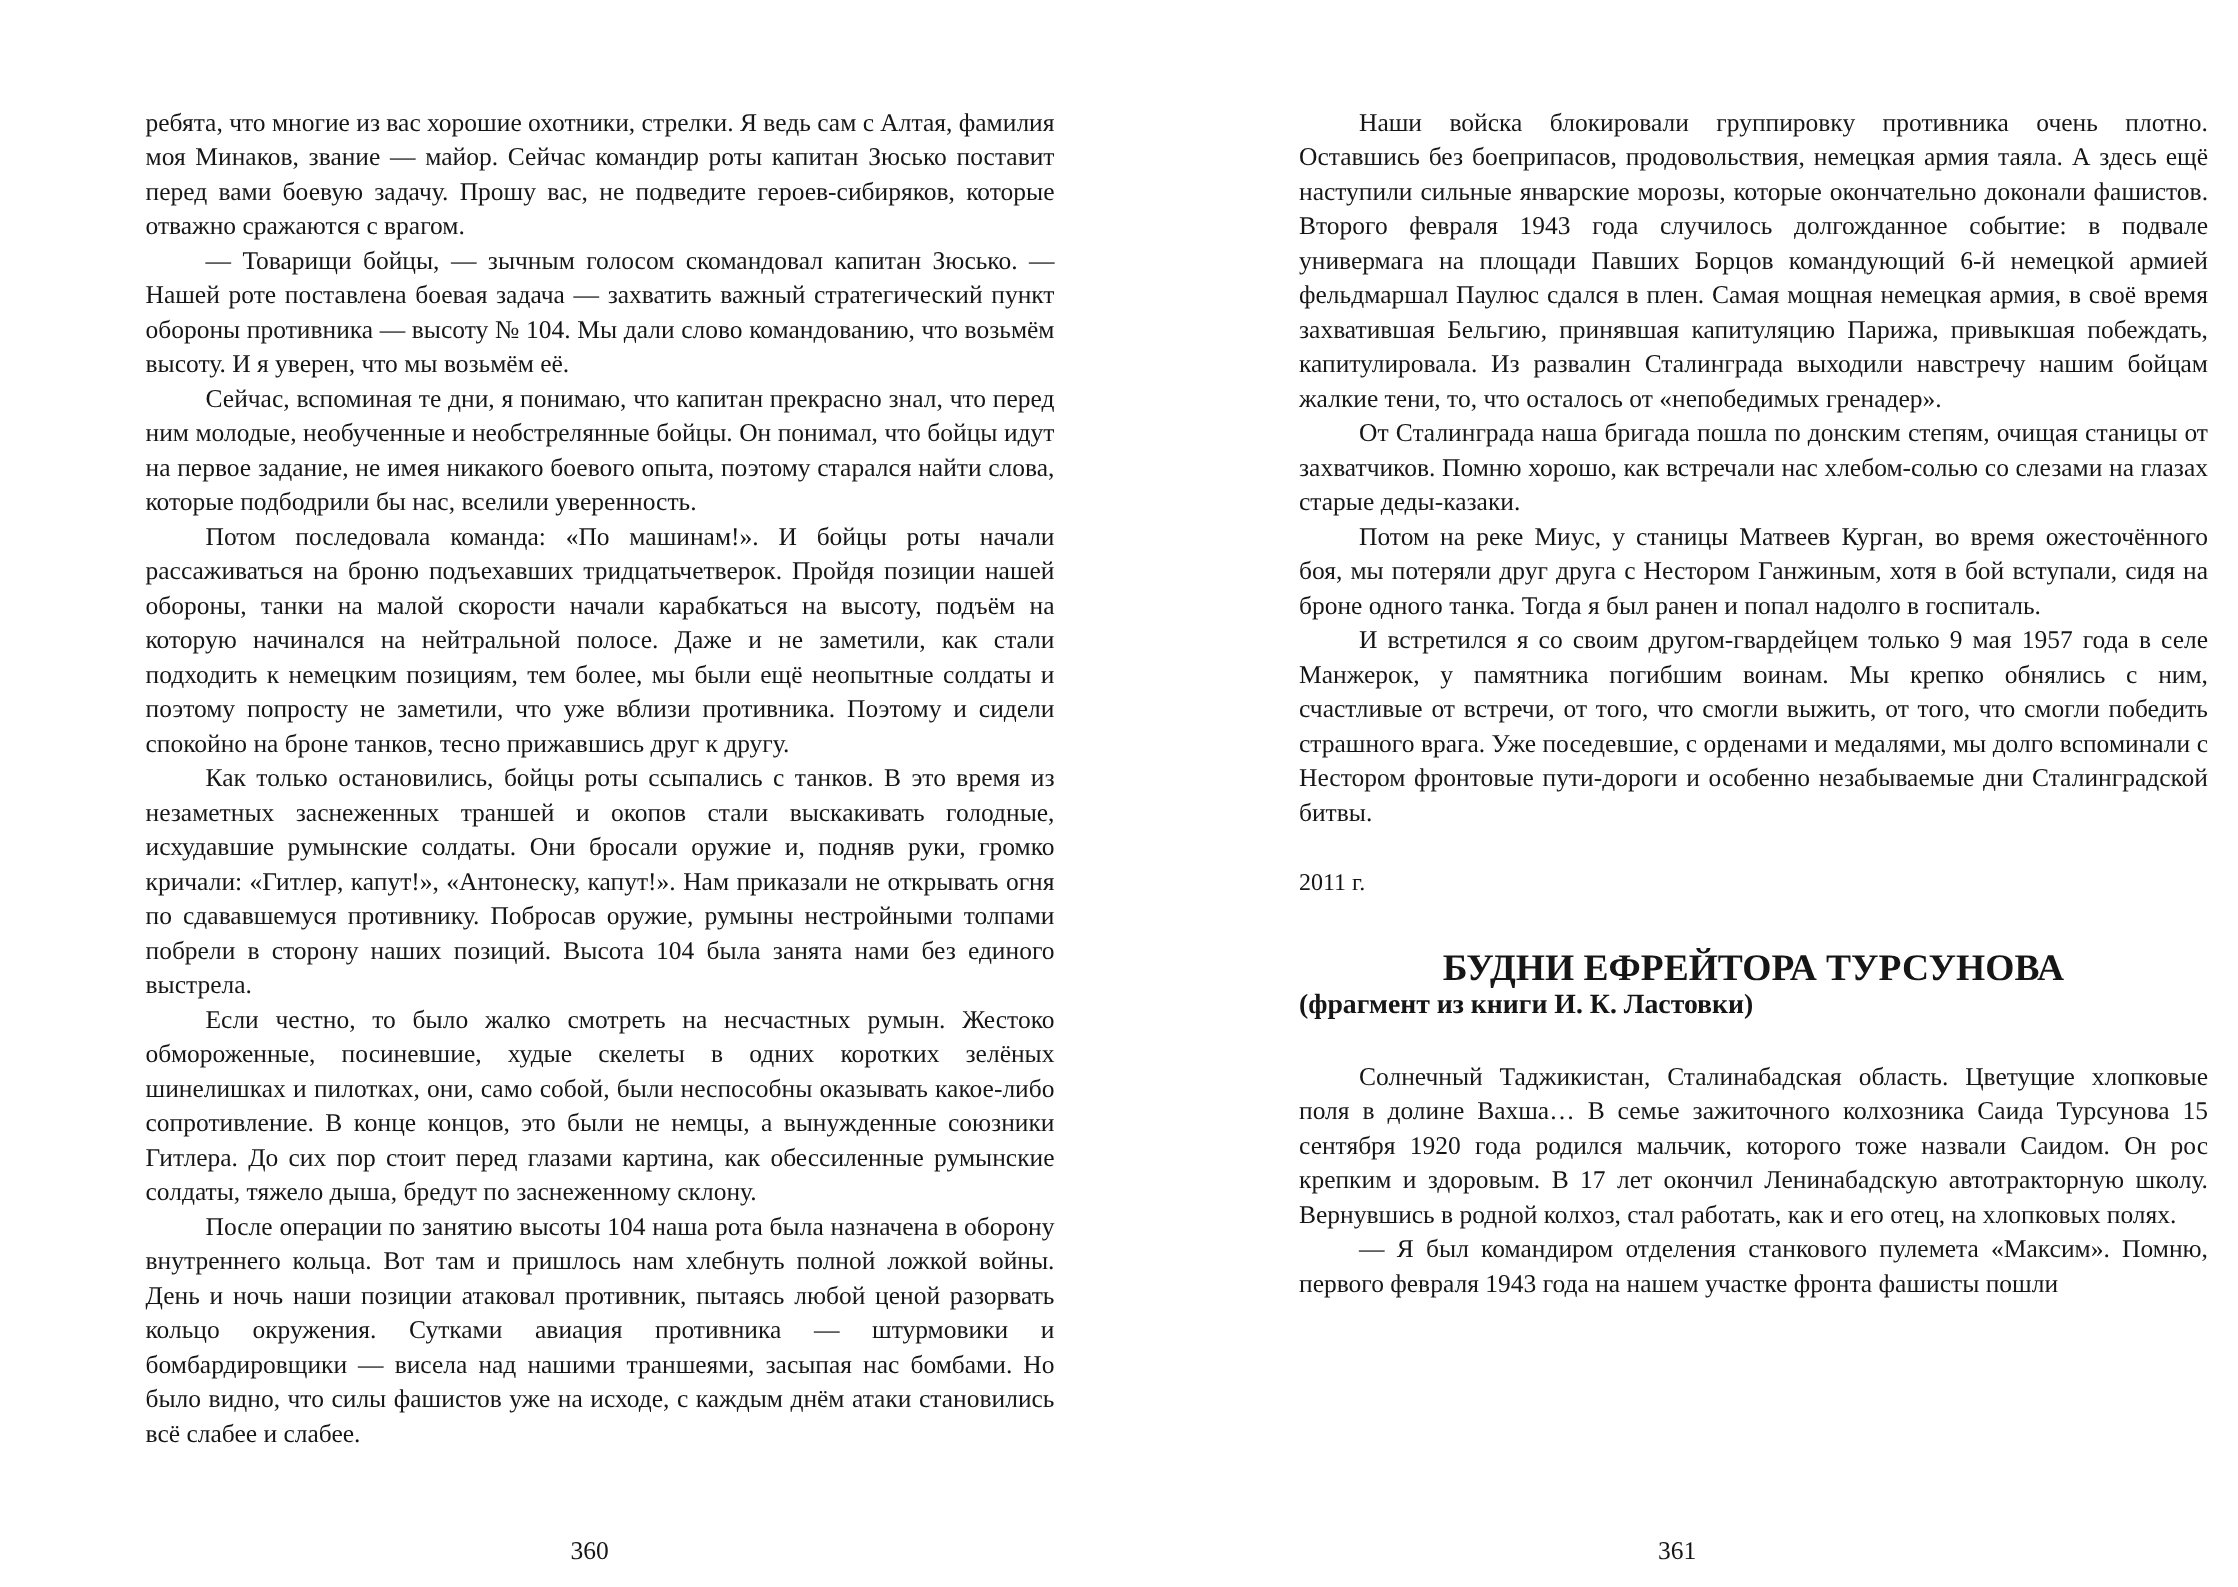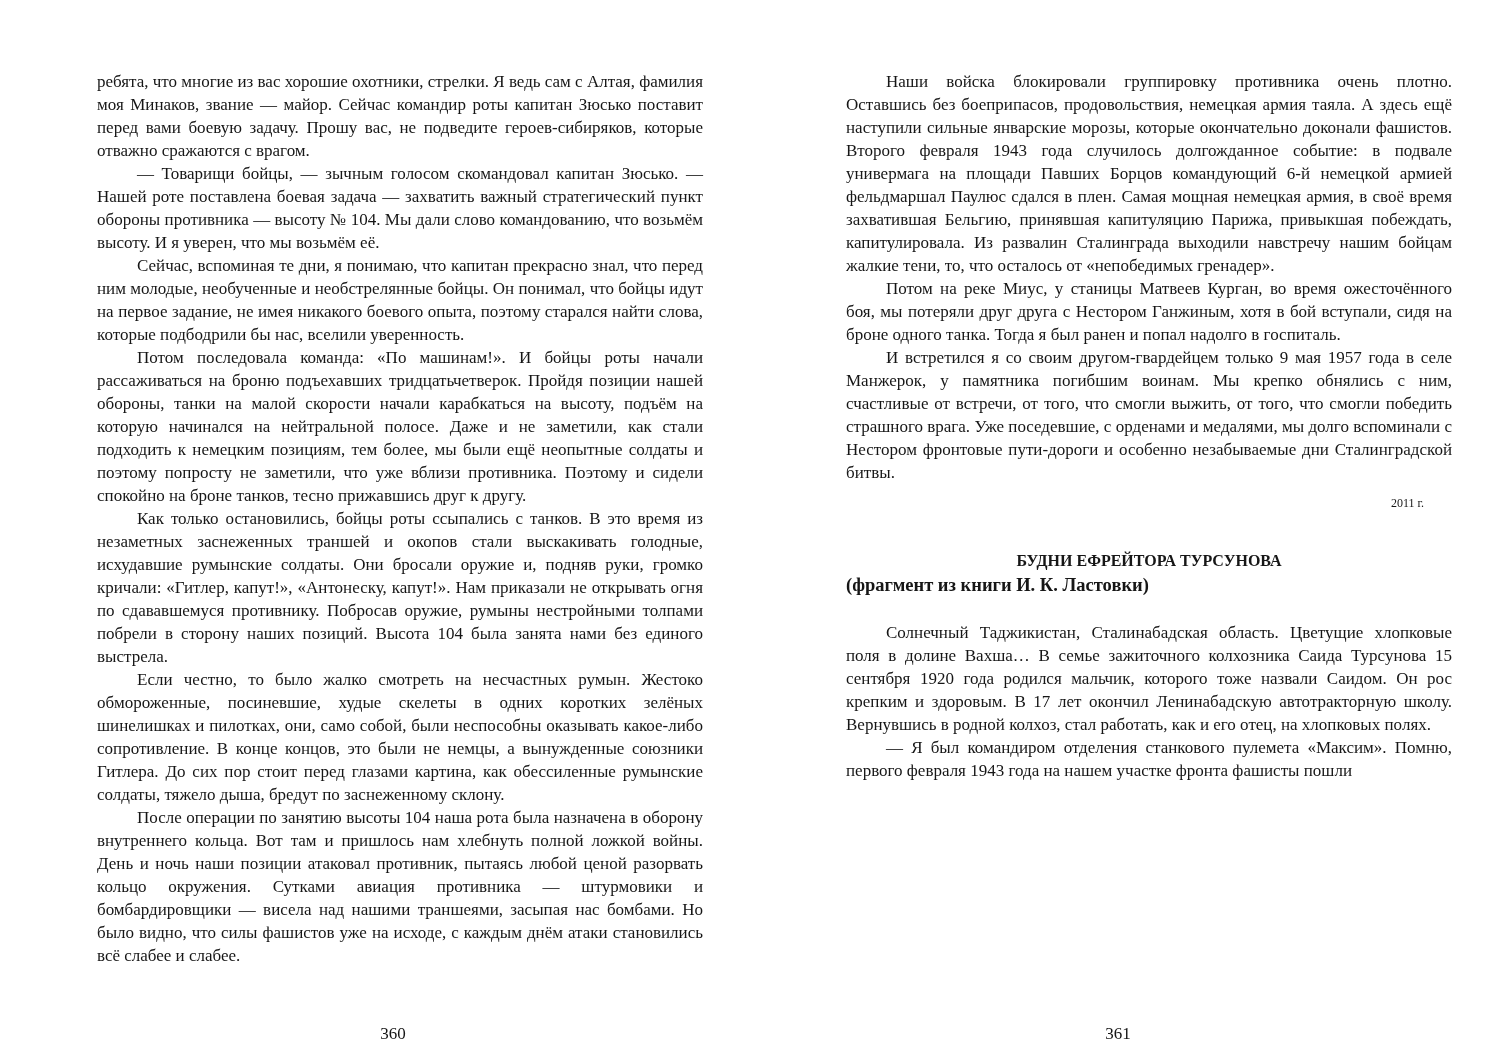--- a/index.html
+++ b/index.html
@@ -20,43 +20,42 @@
     inset: 0;
     background: #ffffff;
     text-decoration: underline;
   }
   .column {
     position: absolute;
     top: 70px;
     width: 606px;
   }
   .col-left  { left: 97px; }
-  .col-right { left: 846px; }
+  .col-right { left: 866px; }
   p.body-par {
     margin: 0;
     text-align: justify;
     text-indent: 40px;
     font-size: 17px;
     line-height: 23px;
     hyphens: auto;
     -webkit-hyphens: auto;
   }
   p.no-indent { text-indent: 0; }
   .dateline {
-    margin-top: 8px;
+    margin-top: 24px;
     padding-right: 28px;
-    text-align: right;
-    font-size: 12px;
+    font-size: 16px;
     line-height: 23px;
   }
   .section-title {
     margin: 34px 0 0 0;
     text-align: center;
     font-weight: bold;
-    font-size: 16px;
+    font-size: 25px;
     line-height: 24px;
   }
   .section-subtitle {
     margin: 0 0 24px 0;
     text-align: left;
     font-weight: bold;
     font-size: 18.5px;
     line-height: 24px;
   }
   .page-number {
@@ -81,20 +80,21 @@
     <p class="body-par">Сейчас, вспоминая те дни, я понимаю, что капитан прекрасно знал, что перед ним молодые, необученные и необстрелянные бойцы. Он понимал, что бойцы идут на первое задание, не имея никакого боевого опыта, поэтому старался найти слова, которые подбодрили бы нас, вселили уверенность.</p>
     <p class="body-par">Потом последовала команда: «По машинам!». И бойцы роты начали рассаживаться на броню подъехавших тридцатьчетверок. Пройдя позиции нашей обороны, танки на малой скорости начали карабкаться на высоту, подъём на которую начинался на нейтральной полосе. Даже и не заметили, как стали подходить к немецким позициям, тем более, мы были ещё неопытные солдаты и поэтому попросту не заметили, что уже вблизи противника. Поэтому и сидели спокойно на броне танков, тесно прижавшись друг к другу.</p>
     <p class="body-par">Как только остановились, бойцы роты ссыпались с танков. В это время из незаметных заснеженных траншей и окопов стали выскакивать голодные, исхудавшие румынские солдаты. Они бросали оружие и, подняв руки, громко кричали: «Гитлер, капут!», «Антонеску, капут!». Нам приказали не открывать огня по сдававшемуся противнику. Побросав оружие, румыны нестройными толпами побрели в сторону наших позиций. Высота 104 была занята нами без единого выстрела.</p>
     <p class="body-par">Если честно, то было жалко смотреть на несчастных румын. Жестоко обмороженные, посиневшие, худые скелеты в одних коротких зелёных шинелишках и пилотках, они, само собой, были неспособны оказывать какое-либо сопротивление. В конце концов, это были не немцы, а вынужденные союзники Гитлера. До сих пор стоит перед глазами картина, как обессиленные румынские солдаты, тяжело дыша, бредут по заснеженному склону.</p>
     <p class="body-par">После операции по занятию высоты 104 наша рота была назначена в оборону внутреннего кольца. Вот там и пришлось нам хлебнуть полной ложкой войны. День и ночь наши позиции атаковал противник, пытаясь любой ценой разорвать кольцо окружения. Сутками авиация противника — штурмовики и бомбардировщики — висела над нашими траншеями, засыпая нас бомбами. Но было видно, что силы фашистов уже на исходе, с каждым днём атаки становились всё слабее и слабее.</p>
   </div>
   <div class="page-number pn-left">360</div>
 
   <div class="column col-right">
     <p class="body-par">Наши войска блокировали группировку противника очень плотно. Оставшись без боеприпасов, продовольствия, немецкая армия таяла. А здесь ещё наступили сильные январские морозы, которые окончательно доконали фашистов. Второго февраля 1943 года случилось долгожданное событие: в подвале универмага на площади Павших Борцов командующий 6-й немецкой армией фельдмаршал Паулюс сдался в плен. Самая мощная немецкая армия, в своё время захватившая Бельгию, принявшая капитуляцию Парижа, привыкшая побеждать, капитулировала. Из развалин Сталинграда выходили навстречу нашим бойцам жалкие тени, то, что осталось от «непобедимых гренадер».</p>
+    <p class="body-par">От Сталинграда наша бригада пошла по донским степям, очищая станицы от захватчиков. Помню хорошо, как встречали нас хлебом-солью со слезами на глазах старые деды-казаки.</p>
     <p class="body-par">Потом на реке Миус, у станицы Матвеев Курган, во время ожесточённого боя, мы потеряли друг друга с Нестором Ганжиным, хотя в бой вступали, сидя на броне одного танка. Тогда я был ранен и попал надолго в госпиталь.</p>
     <p class="body-par">И встретился я со своим другом-гвардейцем только 9 мая 1957 года в селе Манжерок, у памятника погибшим воинам. Мы крепко обнялись с ним, счастливые от встречи, от того, что смогли выжить, от того, что смогли победить страшного врага. Уже поседевшие, с орденами и медалями, мы долго вспоминали с Нестором фронтовые пути-дороги и особенно незабываемые дни Сталинградской битвы.</p>
     <div class="dateline">2011 г.</div>
     <h2 class="section-title">БУДНИ ЕФРЕЙТОРА ТУРСУНОВА</h2>
     <h3 class="section-subtitle">(фрагмент из книги И. К. Ластовки)</h3>
     <p class="body-par">Солнечный Таджикистан, Сталинабадская область. Цветущие хлопковые поля в долине Вахша… В семье зажиточного колхозника Саида Турсунова 15 сентября 1920 года родился мальчик, которого тоже назвали Саидом. Он рос крепким и здоровым. В 17 лет окончил Ленинабадскую автотракторную школу. Вернувшись в родной колхоз, стал работать, как и его отец, на хлопковых полях.</p>
     <p class="body-par">— Я был командиром отделения станкового пулемета «Максим». Помню, первого февраля 1943 года на нашем участке фронта фашисты пошли</p>
   </div>
   <div class="page-number pn-right">361</div>
 

